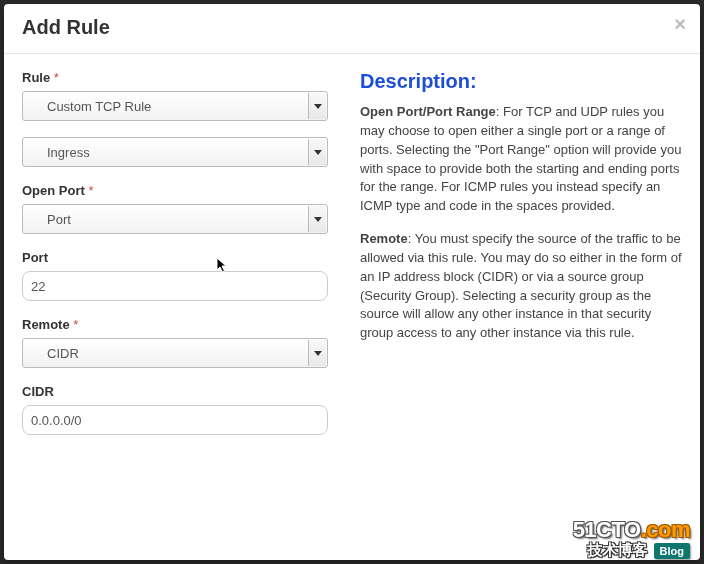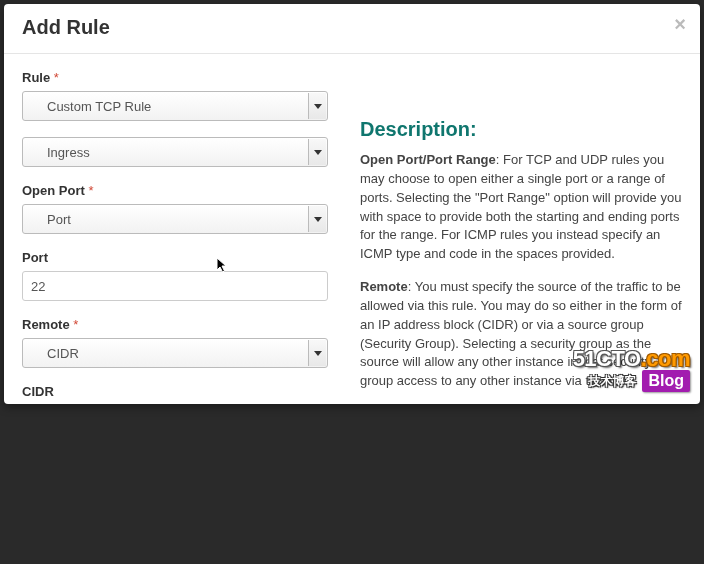--- a/index.html
+++ b/index.html
@@ -8,21 +8,21 @@
       background: #2a2a2a;
       width: 704px;
       height: 564px;
       overflow: hidden;
       position: relative;
     }
     .modal {
       background: #fff;
       margin: 4px;
       width: 696px;
-      height: 400px;
+      height: 556px;
       border-radius: 4px;
       box-shadow: 0 3px 10px rgba(0,0,0,0.4);
       position: relative;
       overflow: hidden;
     }
     .modal-header {
       padding: 12px 18px 14px 18px;
       border-bottom: 1px solid #e5e5e5;
       position: relative;
     }
@@ -104,77 +104,76 @@
       border-top: 5px solid #333;
     }
     input[type="text"] {
       width: 306px;
       height: 30px;
       padding: 4px 8px;
       font-size: 13px;
       color: #555;
       background: #fff;
       border: 1px solid #ccc;
-      border-radius: 3px;
+      border-radius: 8px;
     }
     .desc-title {
       font-size: 20px;
       font-weight: bold;
-      color: #0f766e;
+      color: #1d4ed8;
       margin-bottom: 10px;
-      margin-top: 48px;
     }
     .desc-p {
       font-size: 13px;
       color: #444;
       line-height: 1.45;
       margin-bottom: 14px;
     }
     .desc-p strong { font-weight: bold; }
     .cursor {
       position: absolute;
       left: 216px;
       top: 257px;
       font-size: 16px;
       color: #000;
       pointer-events: none;
       z-index: 100;
     }
     .watermark {
       position: absolute;
       right: 10px;
-      bottom: 12px;
+      bottom: 0;
       text-align: center;
       z-index: 50;
     }
     .wm-top {
       font-size: 22px;
       font-weight: bold;
       color: #fff;
       text-shadow: -1px -1px 0 #555, 1px -1px 0 #555, -1px 1px 0 #555, 1px 1px 0 #555, 2px 2px 2px rgba(0,0,0,0.6);
       letter-spacing: -0.5px;
     }
     .wm-top .orange { color: #ff9a00; text-shadow: -1px -1px 0 #a05a00, 1px -1px 0 #a05a00, -1px 1px 0 #a05a00, 1px 1px 0 #a05a00, 2px 2px 2px rgba(0,0,0,0.6); }
     .wm-bottom {
       display: flex;
       justify-content: flex-end;
       align-items: center;
       gap: 6px;
       margin-top: -2px;
     }
     .wm-cn {
-      font-size: 12px;
+      font-size: 15px;
       font-weight: bold;
       color: #fff;
       text-shadow: -1px -1px 0 #333, 1px -1px 0 #333, -1px 1px 0 #333, 1px 1px 0 #333, 1px 1px 2px rgba(0,0,0,0.7);
     }
     .wm-blog {
-      background: #a21caf;
+      background: #0f766e;
       color: #fff;
-      font-size: 16px;
+      font-size: 11px;
       font-weight: bold;
       padding: 2px 6px;
       border-radius: 2px;
       box-shadow: 1px 1px 2px rgba(0,0,0,0.4);
     }
   </style>
 </head>
 <body>
 
 <div class="modal">

